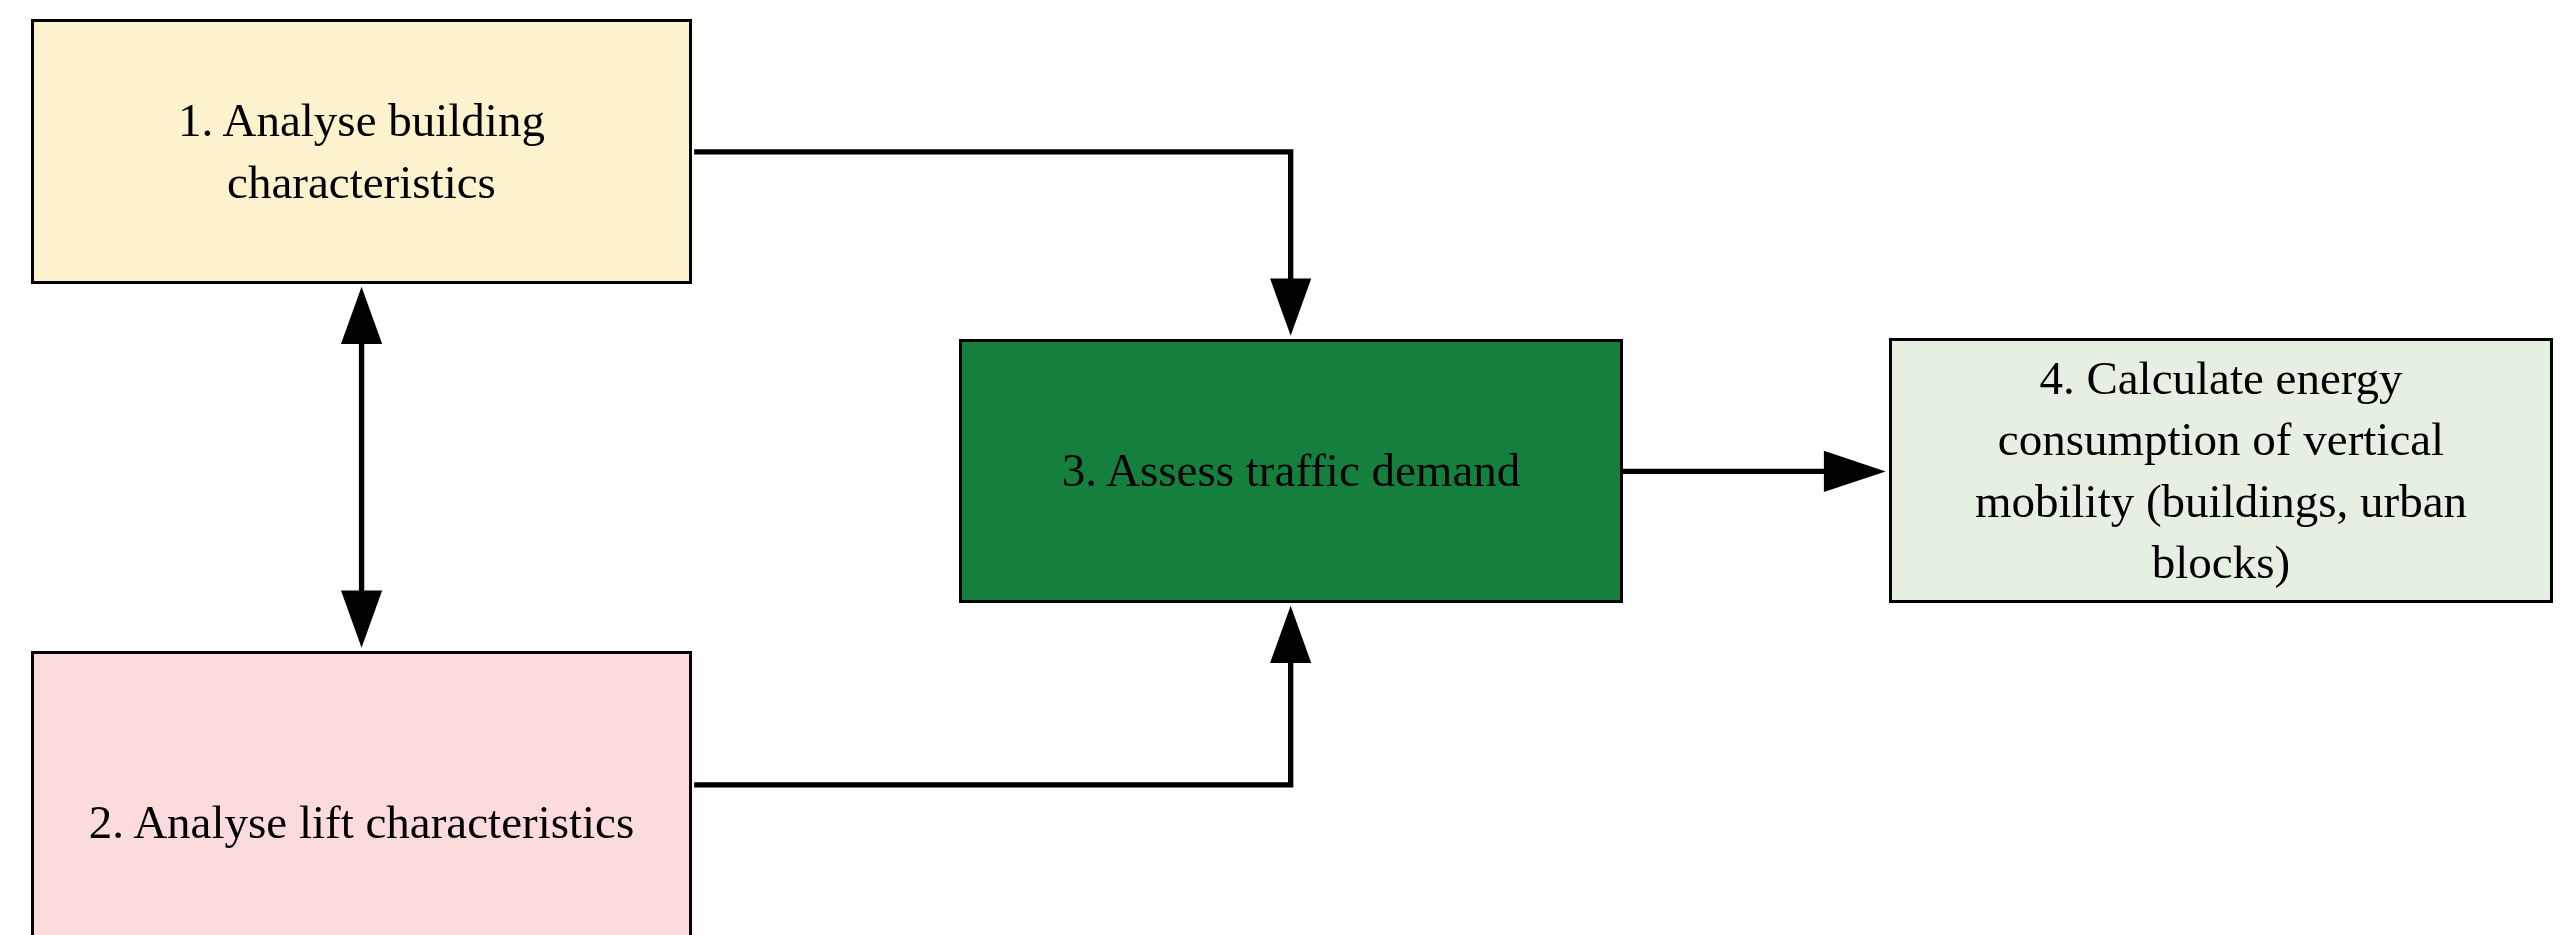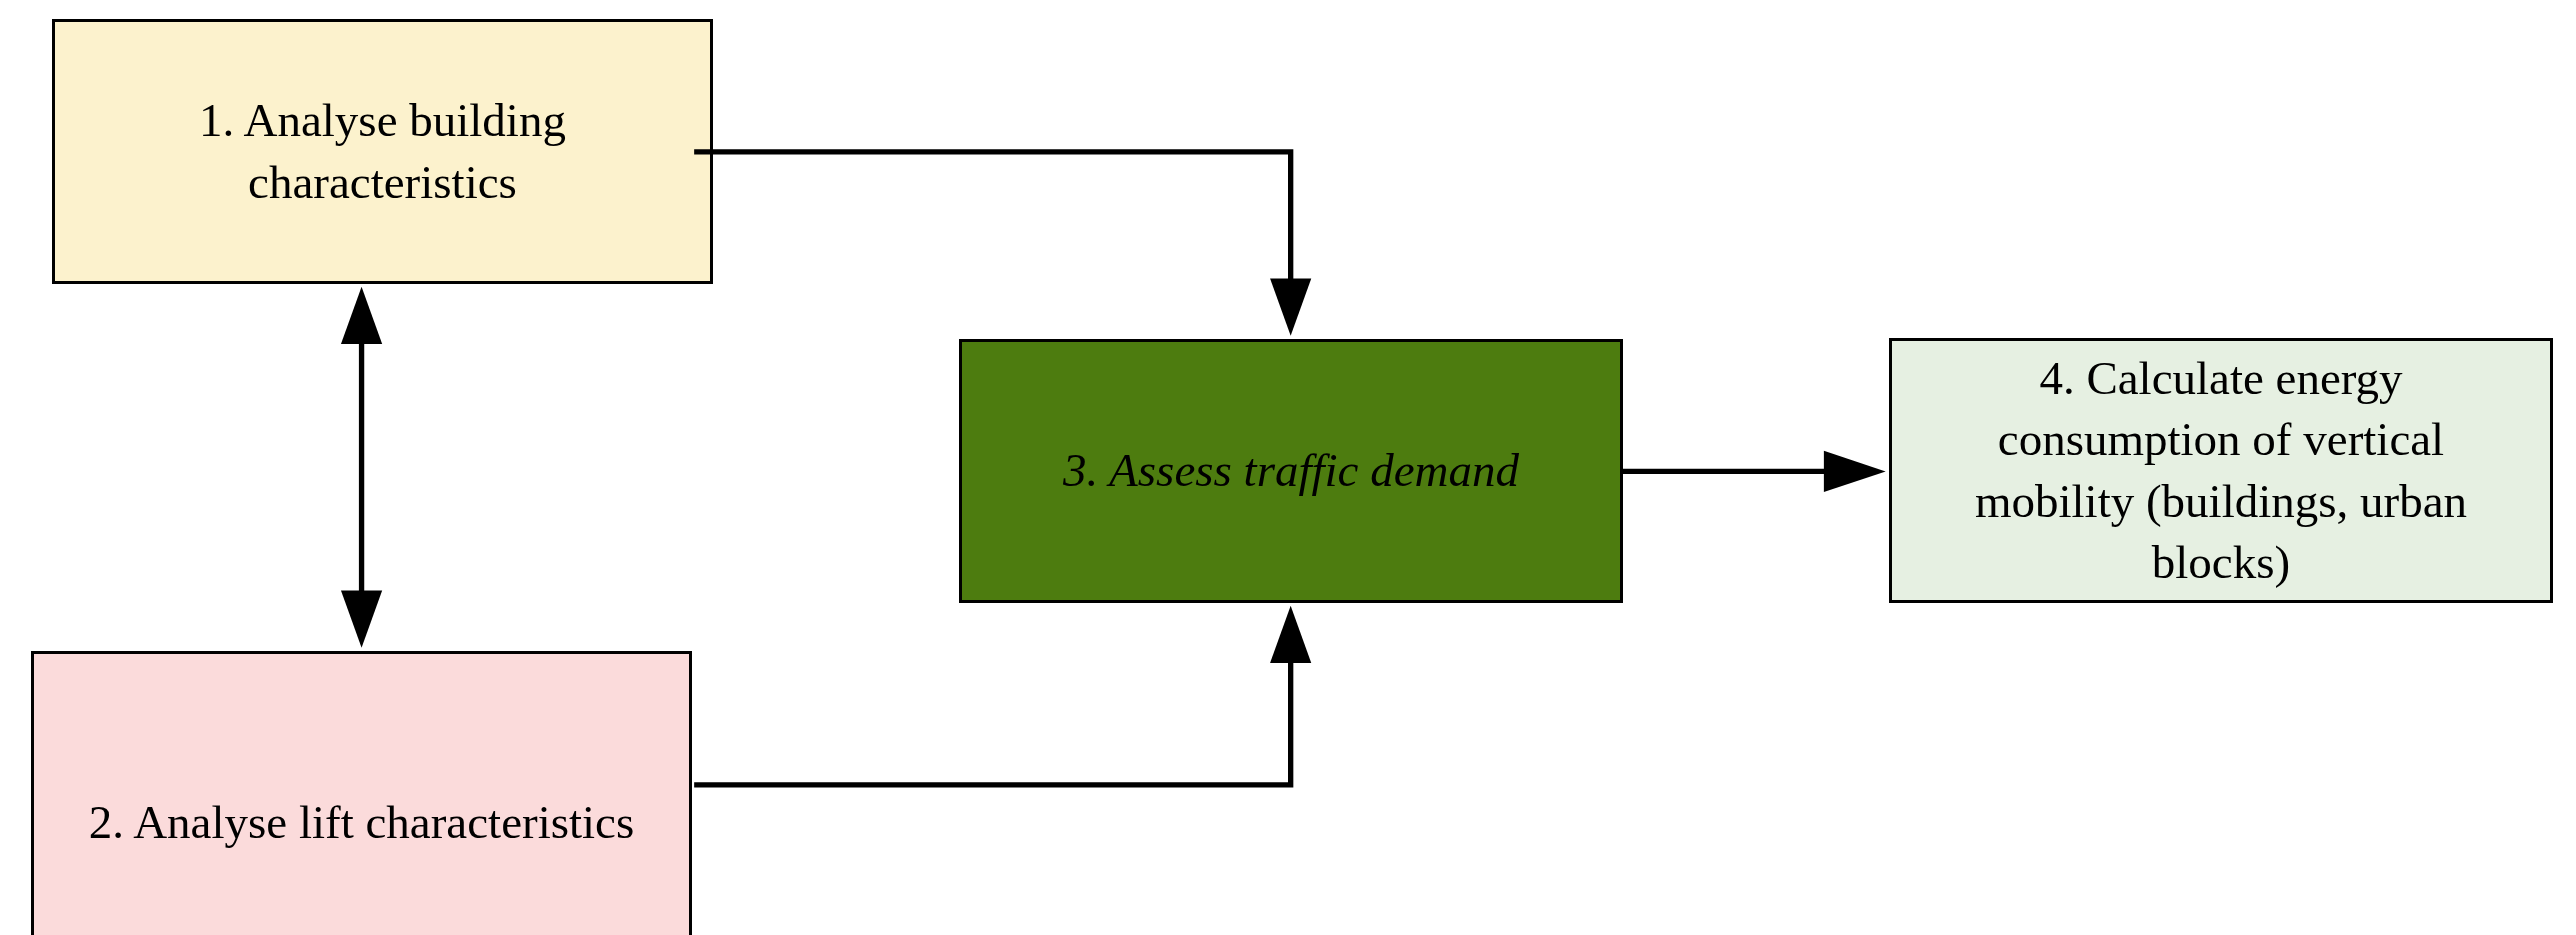--- a/index.html
+++ b/index.html
@@ -16,21 +16,21 @@
     box-sizing: border-box;
     border: 3.1px solid #000000;
     display: flex;
     align-items: center;
     justify-content: center;
     text-align: center;
     font-size: 47px;
     line-height: 1.3;
     color: #000000;
   }
-  #node-1 { left: 31px;   top: 19px;  width: 661px; height: 265px; padding: 0 46px; margin-left: 21px; }
+  #node-1 { left: 31px;   top: 19px;  width: 661px; height: 265px; padding: 0 46px; }
   #node-2 { left: 31px;   top: 651px; width: 661px; height: 344px; padding: 0; white-space: nowrap; }
   #node-3 { left: 959px; top: 339px; width: 664px; height: 264px; padding: 0 30.5px; }
   #node-4 { left: 1889px; top: 338px; width: 664px; height: 265px; padding: 0 21.4px; }
   #arrow-layer {
     position: absolute;
     left: 0; top: 0;
     width: 2576px;
     height: 936px;
     pointer-events: none;
   }
@@ -43,21 +43,21 @@
 <div id="canvas">
 
   <div class="node" id="node-1" style="background-color: rgb(252, 242, 205);">
     <span>1. Analyse building characteristics</span>
   </div>
 
   <div class="node" id="node-2" style="background-color: rgb(251, 219, 219);">
     <span>2. Analyse lift characteristics</span>
   </div>
 
-  <div class="node" id="node-3" style="background-color: #4d7c0f; font-style: italic;">
+  <div class="node" id="node-3" style="background-color: #15803d;">
     <span>3. Assess traffic demand</span>
   </div>
 
   <div class="node" id="node-4" style="background-color: rgb(230, 240, 226);">
     <span>4. Calculate energy consumption of vertical mobility (buildings, urban blocks)</span>
   </div>
 
   <svg id="arrow-layer" viewBox="0 0 3377 1227" xmlns="http://www.w3.org/2000/svg">
 
     <g>

